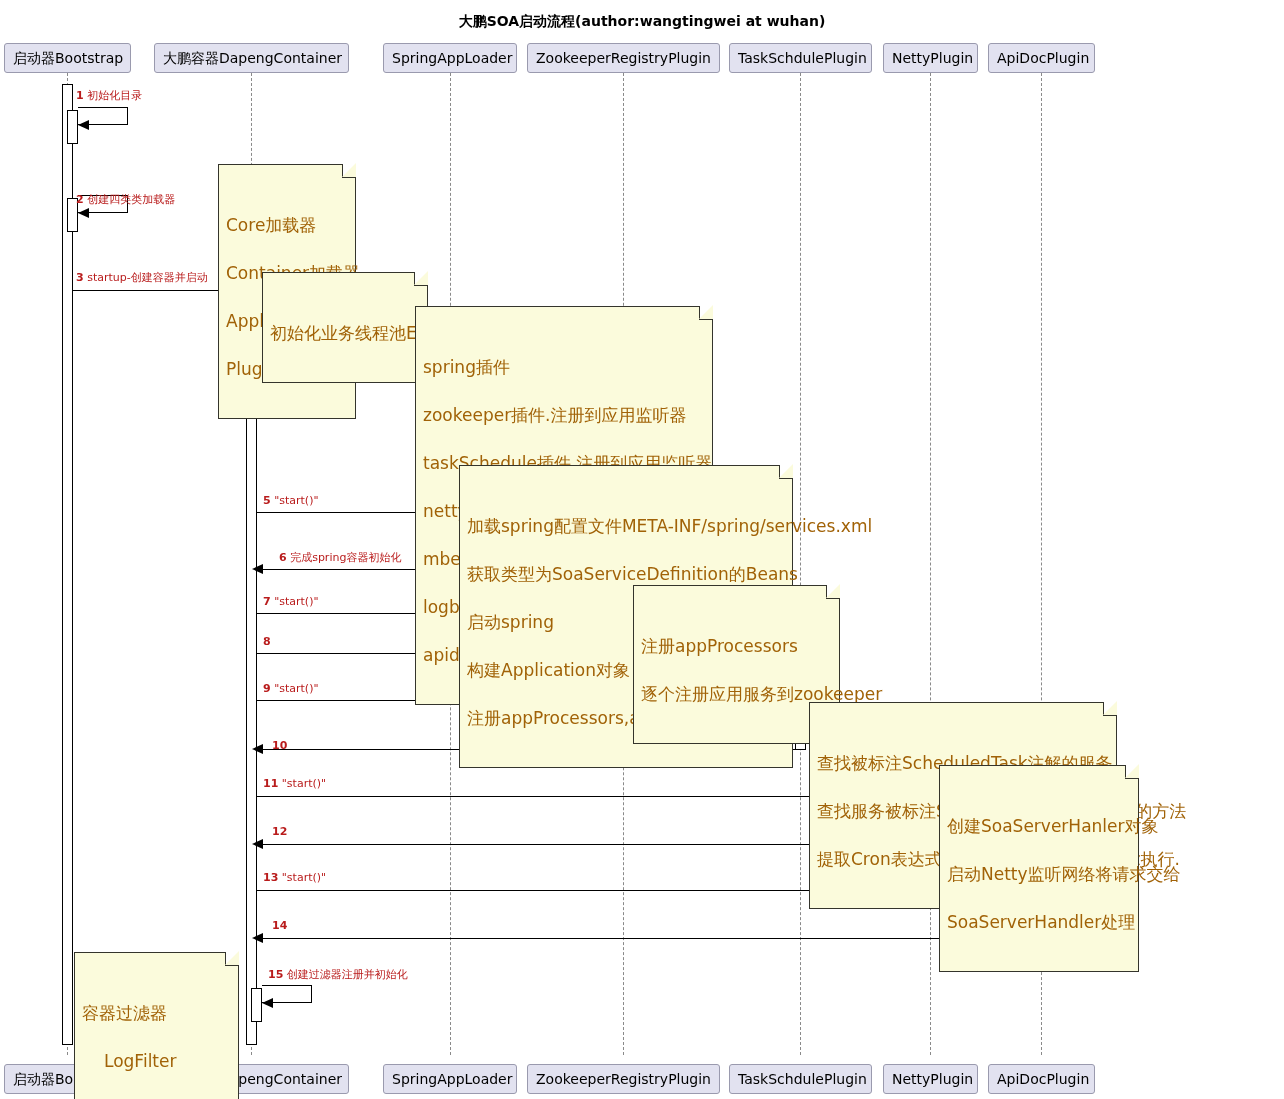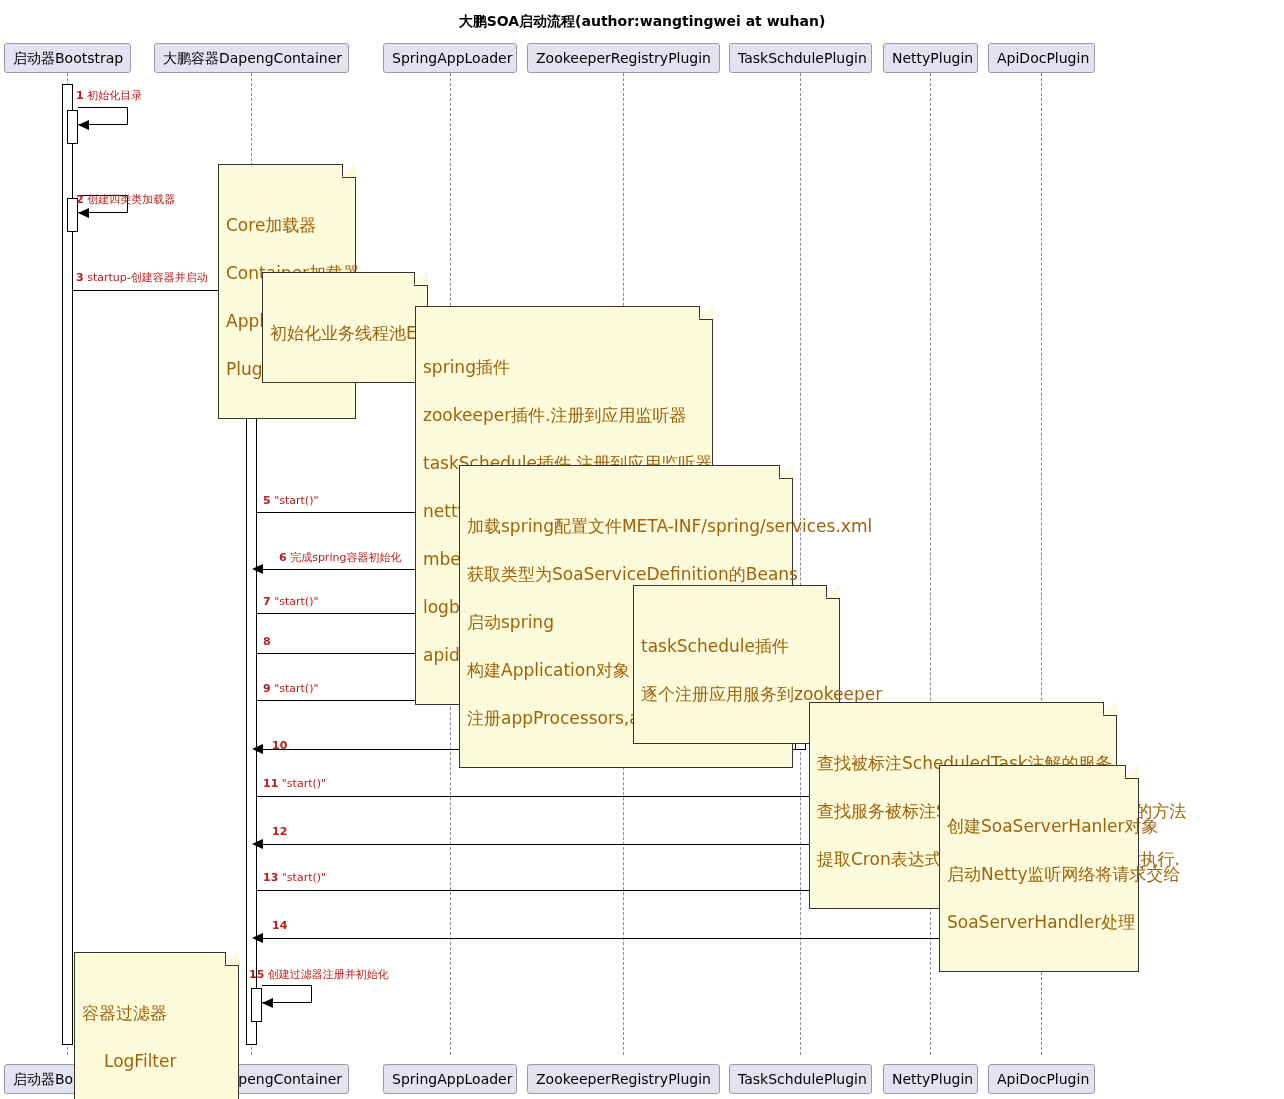--- a/index.html
+++ b/index.html
@@ -311,21 +311,21 @@
   <div class="msg" style="left:257px; top:890px; width:779px;"></div>
   <div class="arrowhead right" style="left:1025px; top:885px;"></div>
 
   <div class="msg-label" style="left:272px; top:919px;">
     <b>14</b>
     <span></span>
   </div>
   <div class="msg" style="left:257px; top:938px; width:779px;"></div>
   <div class="arrowhead left" style="left:252px; top:933px;"></div>
 
-  <div class="msg-label" style="left:249px; top:967px;">
+  <div class="msg-label" style="left:268px; top:967px;">
     <b>15</b>
     <span>创建过滤器注册并初始化</span>
   </div>
   <div class="selfloop" style="left:262px; top:985px; width:50px; height:18px;"></div>
   <div class="arrowhead left" style="left:262px; top:998px;"></div>
 
   <div class="note" style="left:218px; top:164px; width:138px;">
     <span class="fold"></span>
     <span class="note-line">Core加载器</span>
     <span class="note-line">Container加载器</span>
@@ -353,21 +353,21 @@
     <span class="fold"></span>
     <span class="note-line">加载spring配置文件META-INF/spring/services.xml</span>
     <span class="note-line">获取类型为SoaServiceDefinition的Beans</span>
     <span class="note-line">启动spring</span>
     <span class="note-line">构建Application对象</span>
     <span class="note-line">注册appProcessors,appMap,application</span>
   </div>
 
   <div class="note" style="left:633px; top:585px; width:207px;">
     <span class="fold"></span>
-    <span class="note-line">taskSchedule插件</span>
+    <span class="note-line">注册appProcessors</span>
     <span class="note-line">逐个注册应用服务到zookeeper</span>
   </div>
 
   <div class="note" style="left:809px; top:666px; width:308px;margin-top:36px;">
     <span class="fold"></span>
     <span class="note-line">查找被标注ScheduledTask注解的服务</span>
     <span class="note-line">查找服务被标注ScheduledTaskCron注解的方法</span>
     <span class="note-line">提取Cron表达式并提交Cron任务到Quartz执行.</span>
   </div>
 

